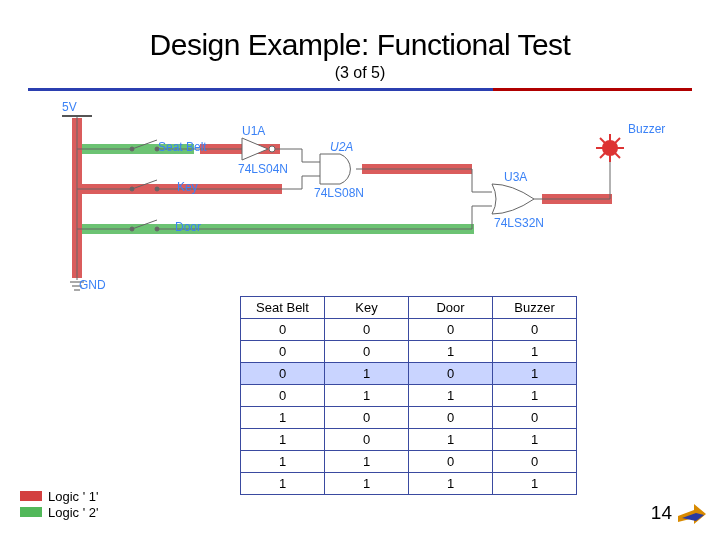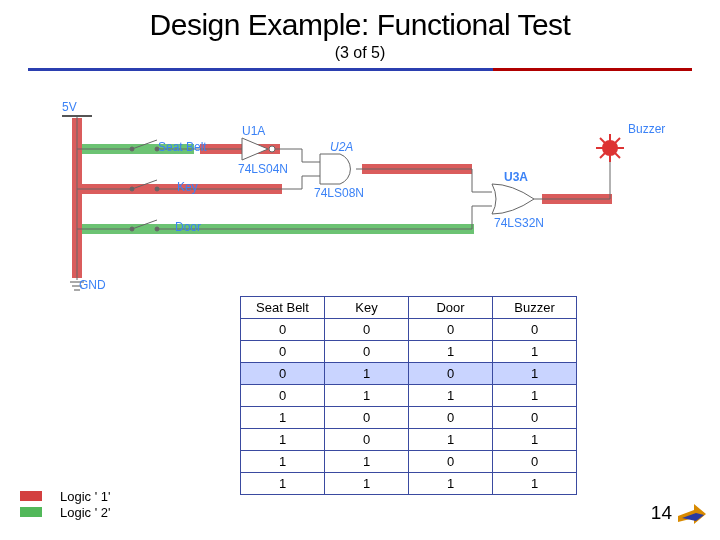--- a/index.html
+++ b/index.html
@@ -8,21 +8,21 @@
     height: 540px;
     font-family: Arial, Helvetica, sans-serif;
     background: #fff;
     position: relative;
     overflow: hidden;
   }
   .title {
     font-size: 30px;
     font-weight: normal;
     text-align: center;
-    padding-top: 8px;
+    padding-top: 28px;
     letter-spacing: -0.5px;
   }
   .subtitle {
     font-size: 16px;
     text-align: center;
     margin-top: 2px;
   }
   .hr {
     height: 3px;
     background: linear-gradient(to right, #2b3fb0, #2b3fb0 70%, #b00000 70%, #b00000);
@@ -56,21 +56,21 @@
     width: 84px;
   }
   .truth th { font-weight: normal; background: #fff; }
   .truth tr.hi td { background: #c9d4ff; }
   .legend {
     position: absolute;
     left: 20px;
     top: 488px;
     font-size: 13px;
   }
-  .legend-row { display:flex; align-items:center; gap:18px; height:16px; }
+  .legend-row { display:flex; align-items:center; gap:6px; height:16px; }
   .swatch { width: 22px; height: 10px; display:inline-block; }
   .sw1 { background: #d34040; }
   .sw0 { background: #52b85a; }
   .pagenum {
     position: absolute;
     right: 48px;
     bottom: 16px;
     font-size: 19px;
   }
   .corner-icon {
@@ -170,21 +170,21 @@
   </svg>
 
   <span class="clabel" style="left:20px; top:-10px;">5V</span>
   <span class="clabel" style="left:116px; top:30px;">Seat Belt</span>
   <span class="clabel" style="left:135px; top:70px;">Key</span>
   <span class="clabel" style="left:133px; top:110px;">Door</span>
   <span class="clabel" style="left:200px; top:14px;">U1A</span>
   <span class="clabel" style="left:196px; top:52px;">74LS04N</span>
   <span class="clabel" style="left:288px; top:30px;font-style:italic;">U2A</span>
   <span class="clabel" style="left:272px; top:76px;">74LS08N</span>
-  <span class="clabel" style="left:462px; top:60px;font-weight:bold;">U3A</span>
+  <span class="clabel" style="left:462px; top:60px;">U3A</span>
   <span class="clabel" style="left:452px; top:106px;">74LS32N</span>
   <span class="clabel" style="left:586px; top:12px;">Buzzer</span>
   <span class="clabel" style="left:37px; top:168px;">GND</span>
 </div>
 
 <table class="truth">
   <thead>
       <tr>
     <th>Seat Belt</th>
     <th>Key</th>

